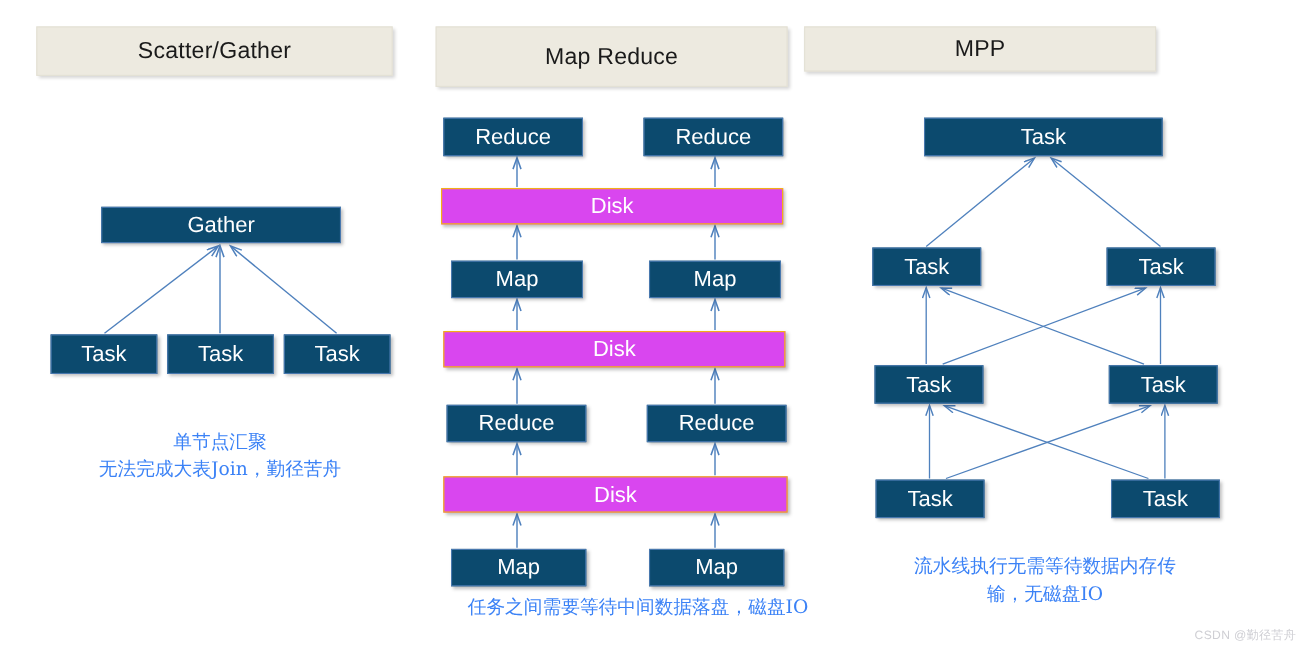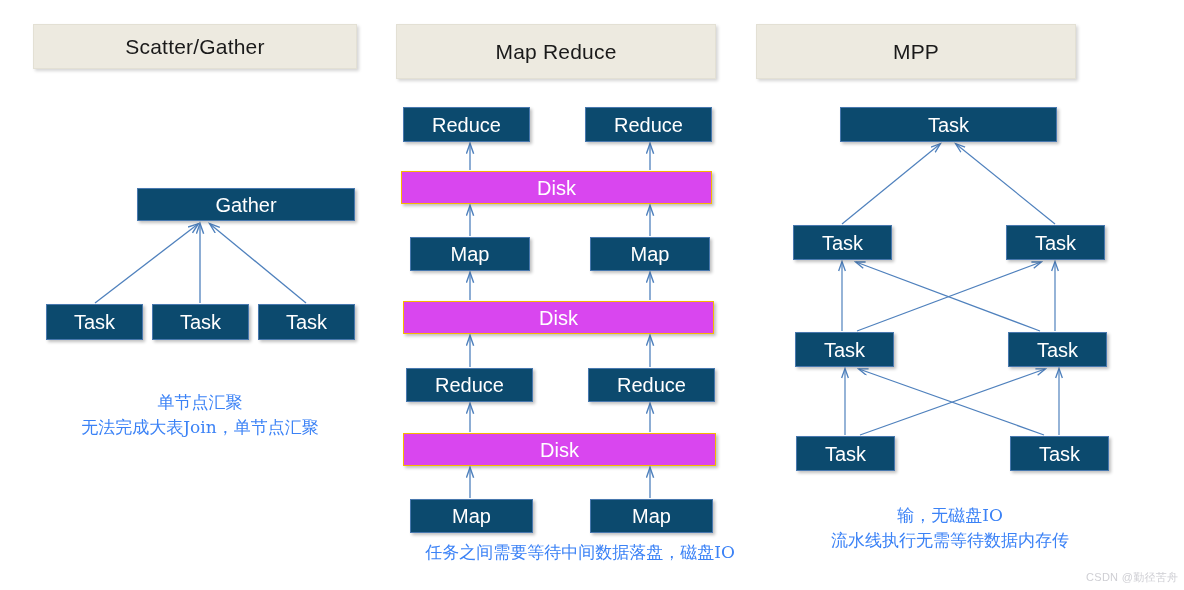--- a/index.html
+++ b/index.html
@@ -137,37 +137,37 @@
       <line x1="1059" y1="435" x2="1059" y2="369"></line>
       <line x1="1044" y1="435" x2="859" y2="369"></line>
       <line x1="860" y1="435" x2="1045" y2="369"></line>
     </g>
   </svg>
 
   <div class="panel-header" style="left:33px; top:24px; width:324px; height:45px;">
     <span>Scatter/Gather</span>
   </div>
 
-  <div class="node blue" style="left:92px; top:188px; width:218px; height:33px;margin-left:45px;">
+  <div class="node blue" style="left:92px; top:188px; width:218px; height:33px;">
     <span>Gather</span>
   </div>
 
   <div class="node blue" style="left:46px; top:304px; width:97px; height:36px;">
     <span>Task</span>
   </div>
   <div class="node blue" style="left:152px; top:304px; width:97px; height:36px;">
     <span>Task</span>
   </div>
   <div class="node blue" style="left:258px; top:304px; width:97px; height:36px;">
     <span>Task</span>
   </div>
 
   <div class="caption" style="left:20px; top:390px; width:360px;">
     <div>单节点汇聚</div>
-    <div>无法完成大表Join，单节点汇聚</div>
+    <div>无法完成大表Join，勤径苦舟</div>
   </div>
 
   <div class="panel-header" style="left:396px; top:24px; width:320px; height:55px;">
     <span>Map Reduce</span>
   </div>
 
   <div class="node blue" style="left:403px; top:107px; width:127px; height:35px;">
     <span>Reduce</span>
   </div>
   <div class="node blue" style="left:585px; top:107px; width:127px; height:35px;">
@@ -204,21 +204,21 @@
     <span>Map</span>
   </div>
   <div class="node blue" style="left:590px; top:499px; width:123px; height:34px;">
     <span>Map</span>
   </div>
 
   <div class="caption" style="left:370px; top:540px; width:420px;">
     <div>任务之间需要等待中间数据落盘，磁盘IO</div>
   </div>
 
-  <div class="panel-header" style="left:756px; top:24px; width:320px; height:55px;text-align:center;">
+  <div class="panel-header" style="left:731px; top:24px; width:320px; height:41px;text-align:center;">
     <span>MPP</span>
   </div>
 
   <div class="node blue" style="left:840px; top:107px; width:217px; height:35px;">
     <span>Task</span>
   </div>
 
   <div class="node blue" style="left:793px; top:225px; width:99px; height:35px;">
     <span>Task</span>
   </div>
@@ -234,19 +234,19 @@
   </div>
 
   <div class="node blue" style="left:796px; top:436px; width:99px; height:35px;">
     <span>Task</span>
   </div>
   <div class="node blue" style="left:1010px; top:436px; width:99px; height:35px;">
     <span>Task</span>
   </div>
 
   <div class="caption" style="left:790px; top:503px; width:320px;">
+    <div>流水线执行无需等待数据内存传</div>
     <div>输，无磁盘IO</div>
-    <div>流水线执行无需等待数据内存传</div>
   </div>
 
   <div class="watermark" style="left:1086px; top:570px;">CSDN @勤径苦舟</div>
 
 </div>
 
 </body></html>

